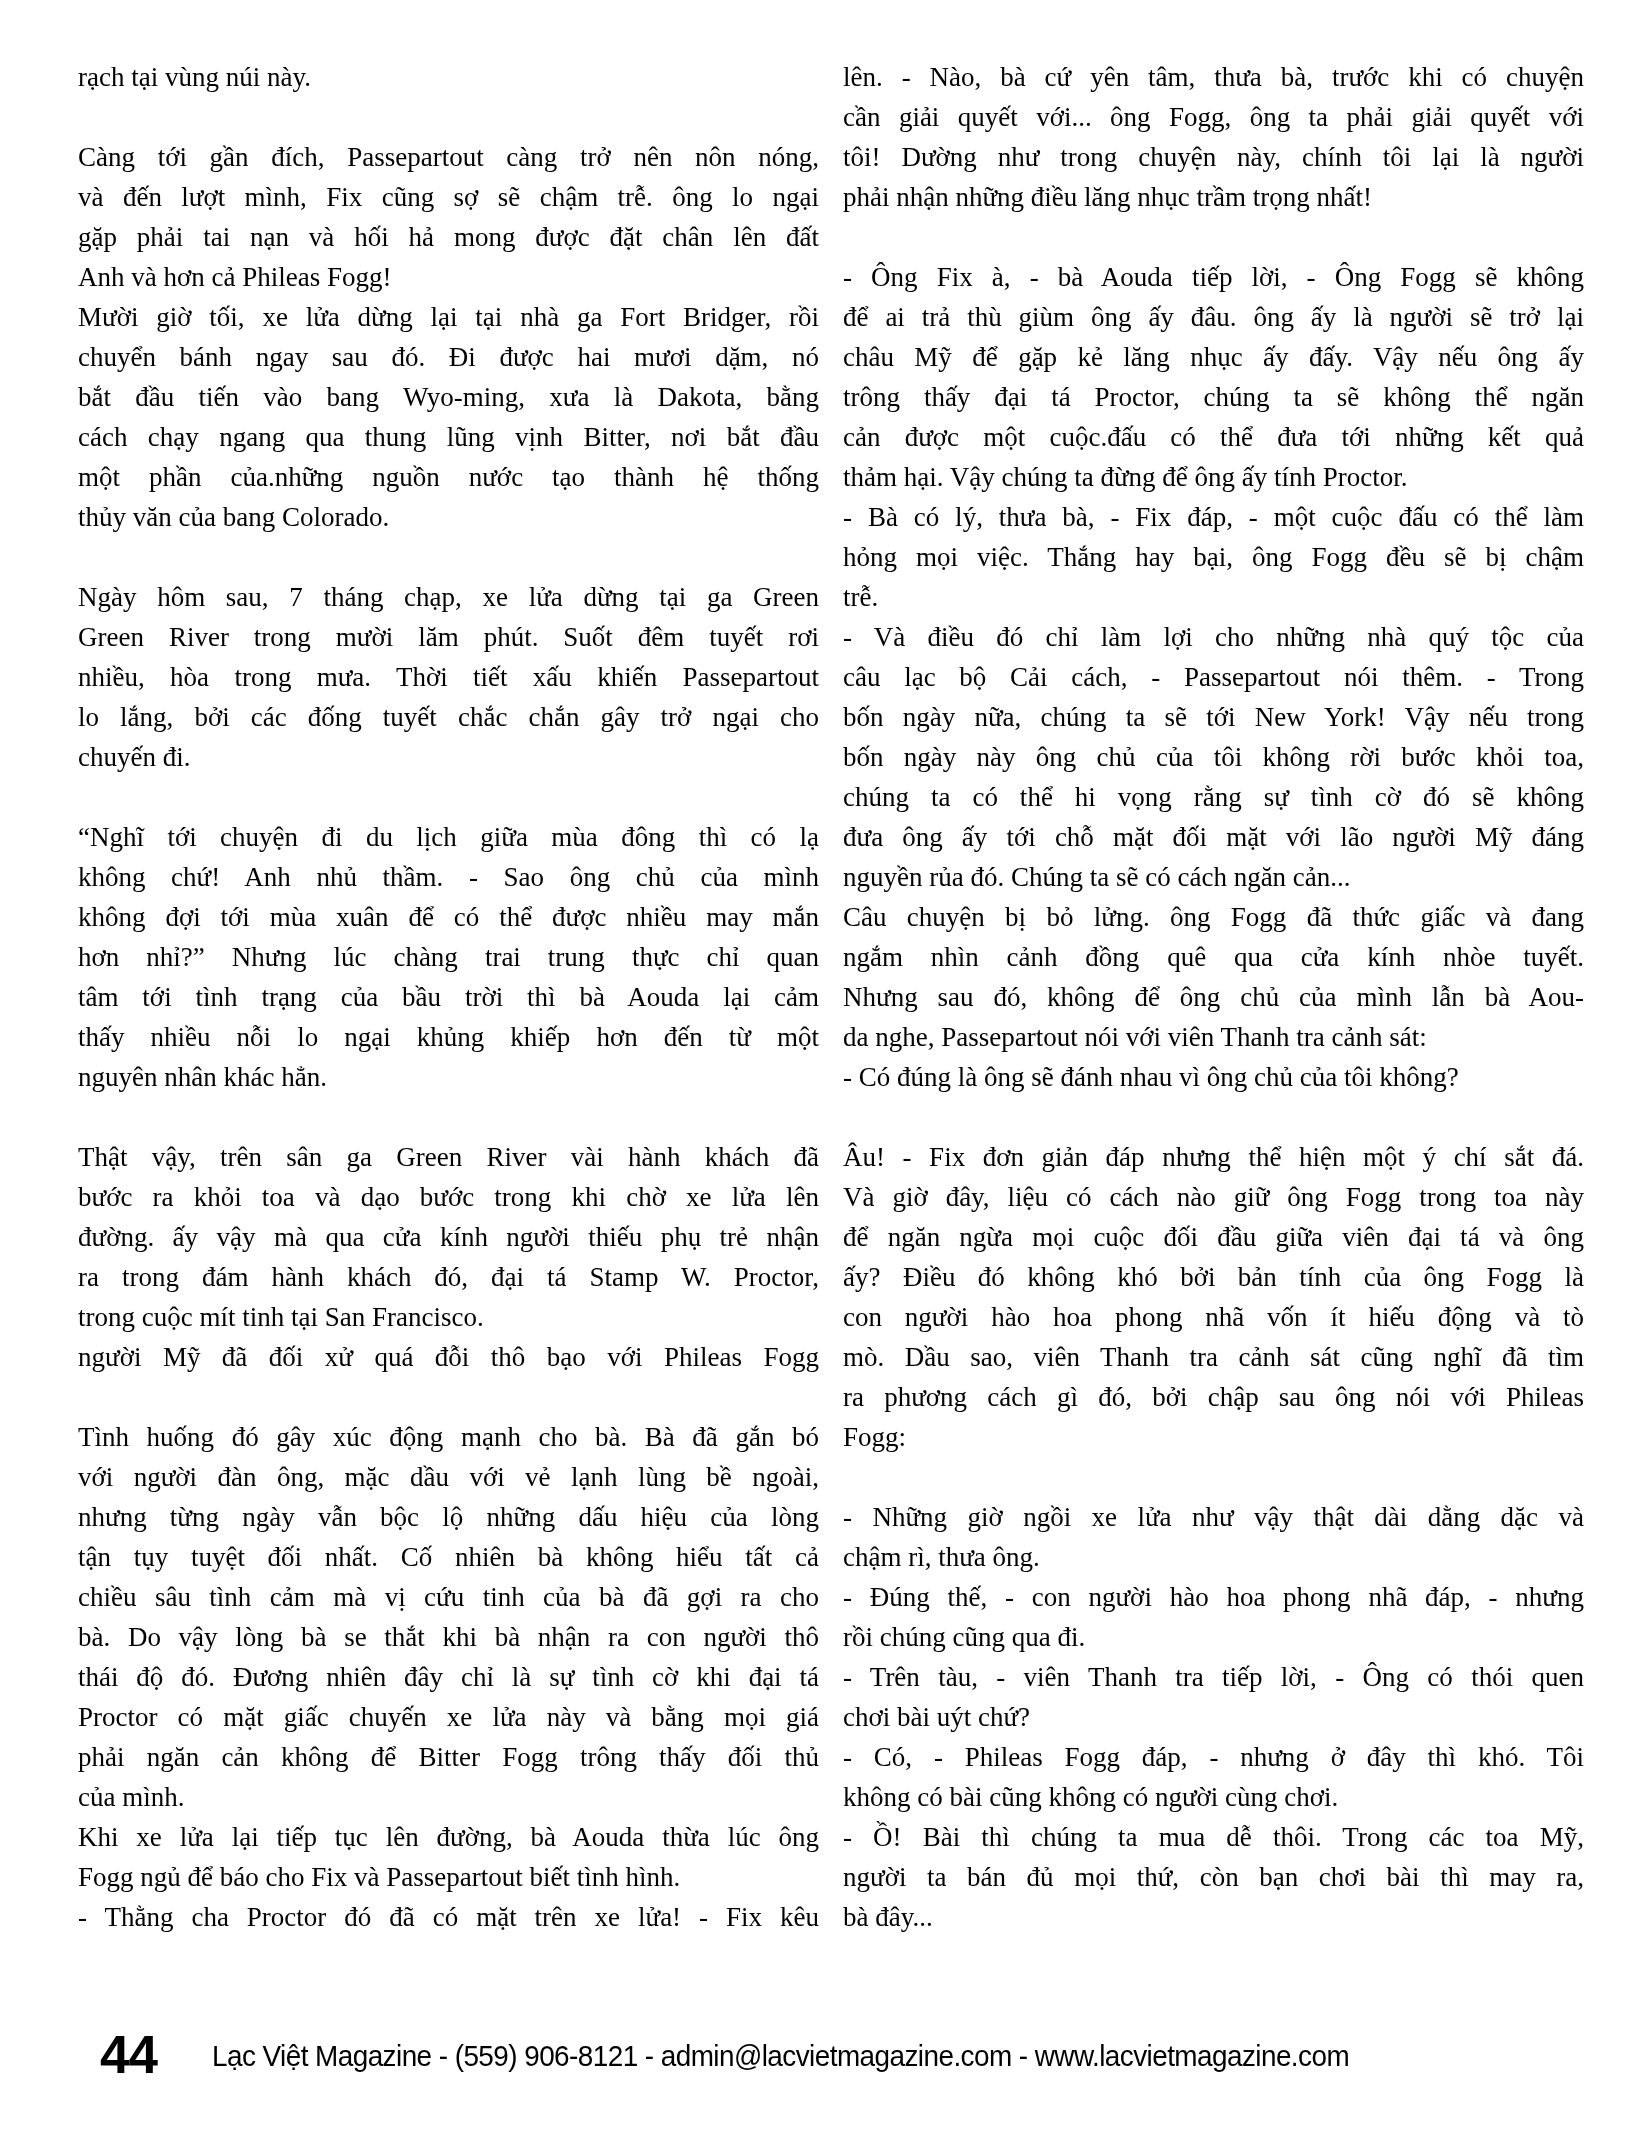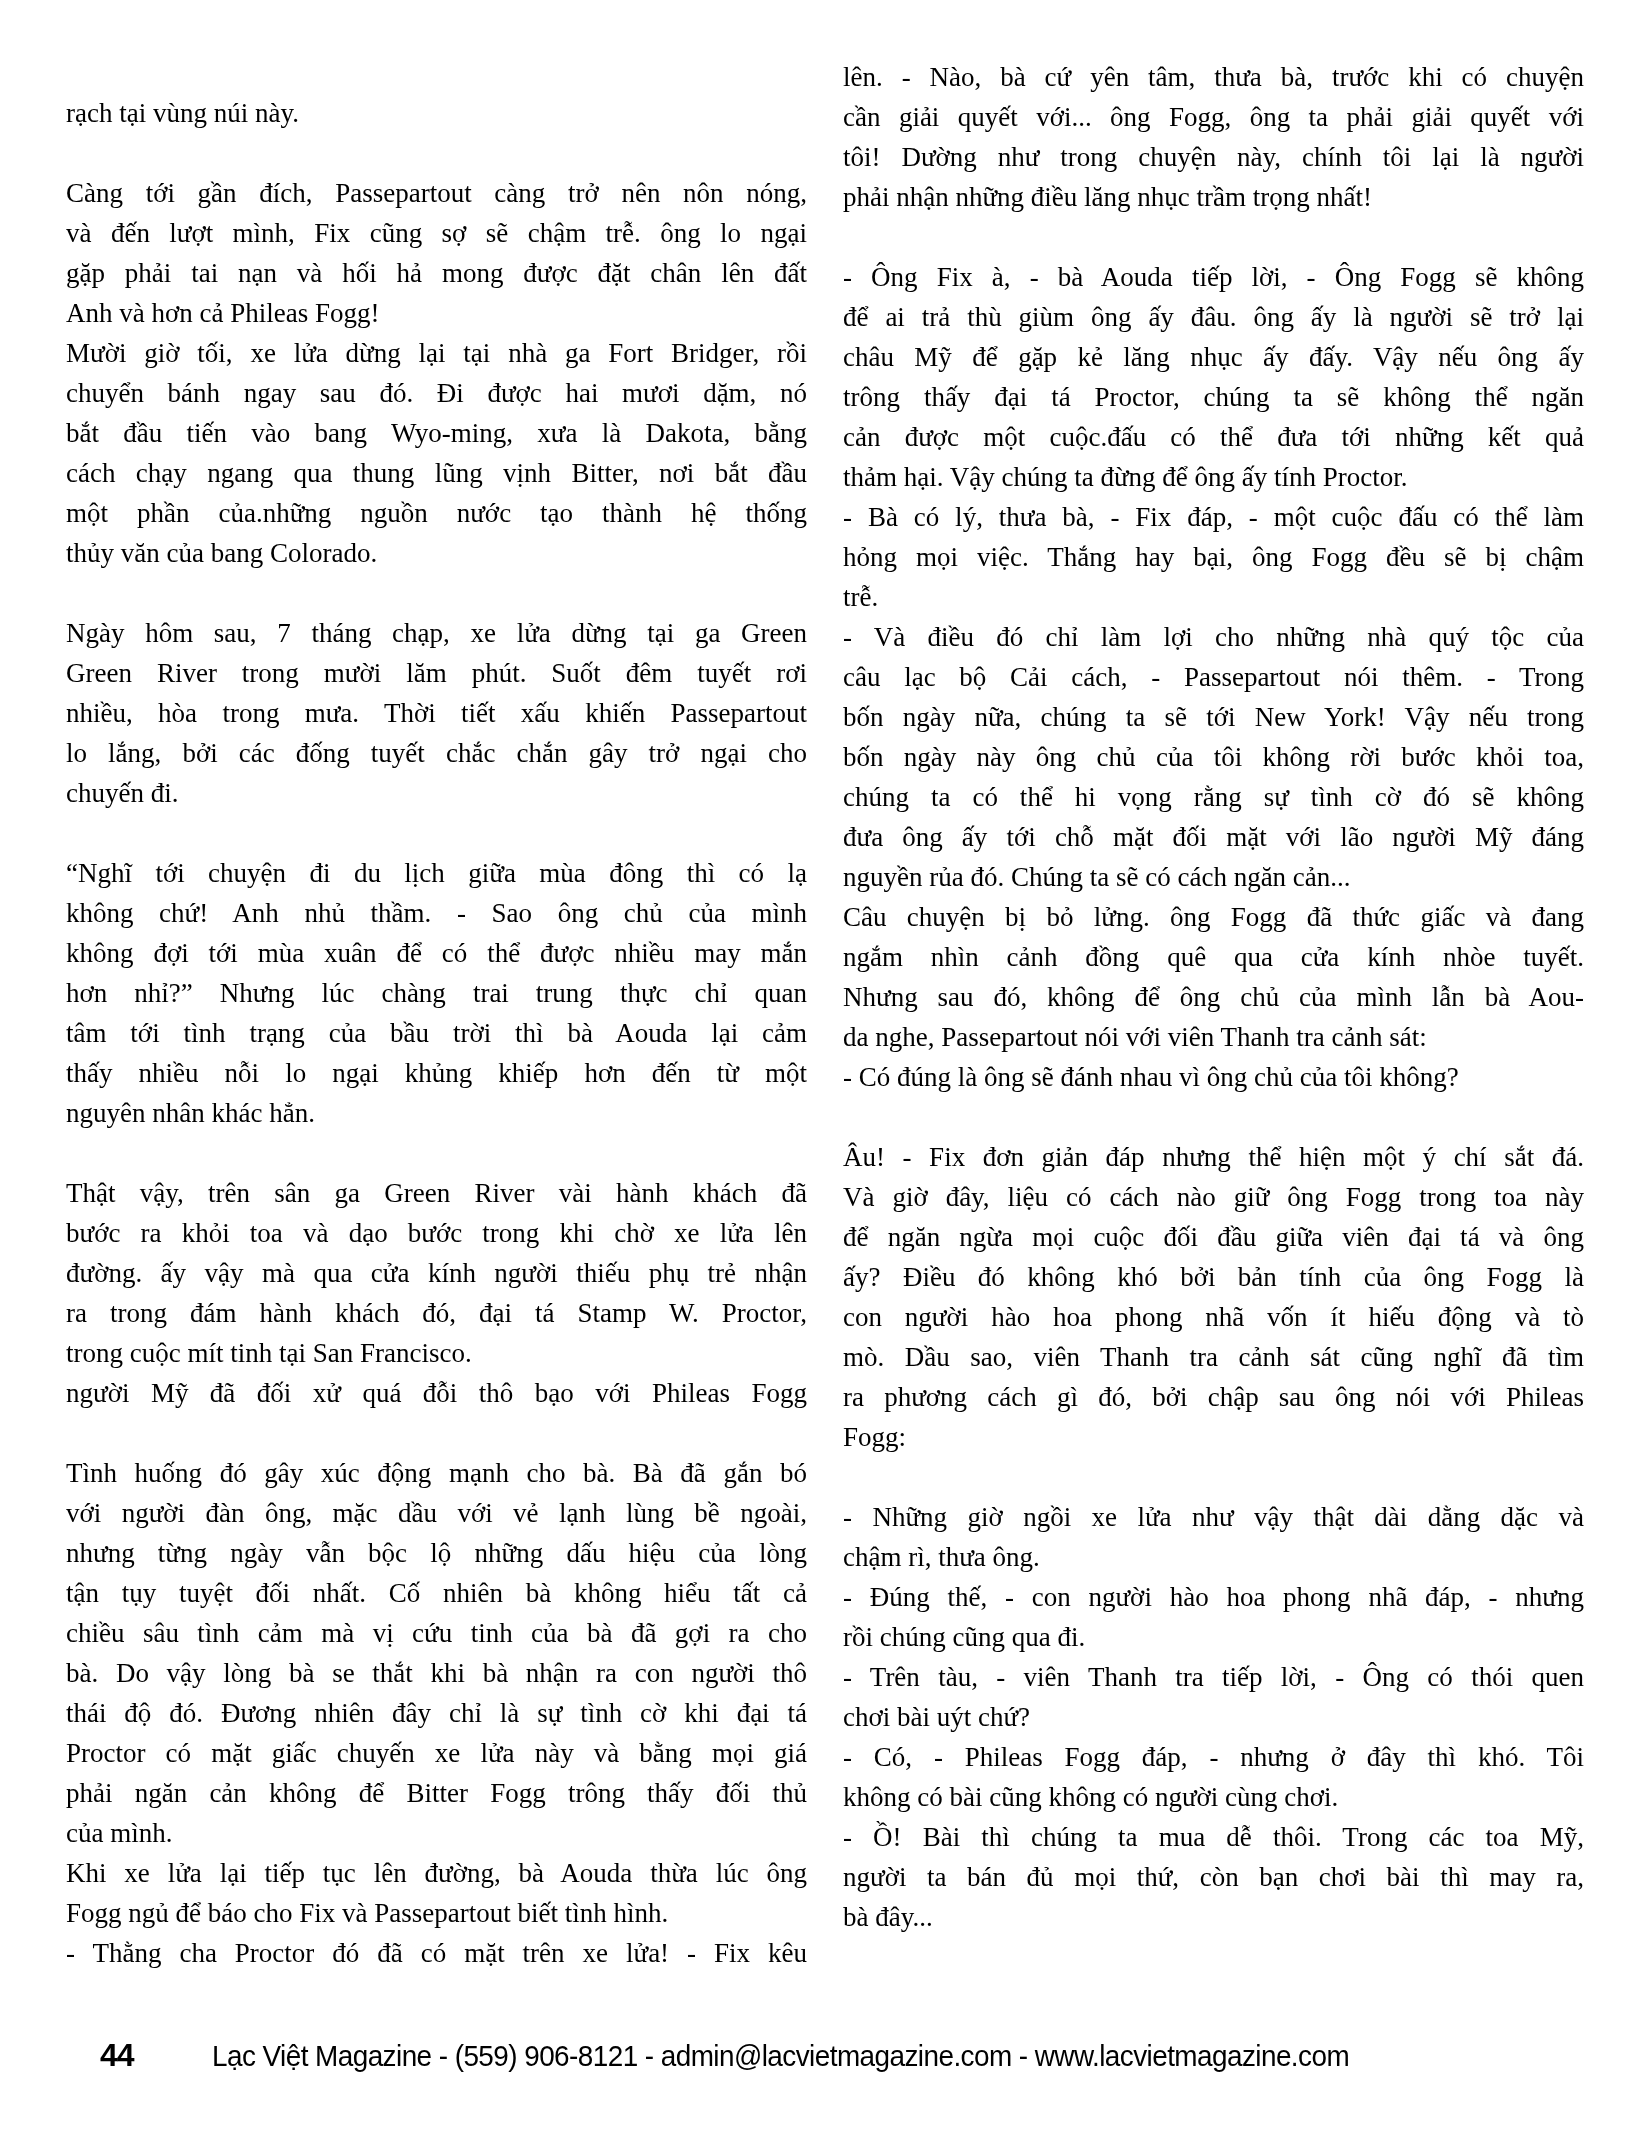--- a/index.html
+++ b/index.html
@@ -11,21 +11,21 @@
     background: #ffffff;
     font-family: "Liberation Serif", serif;
     color: #000000;
     overflow: hidden;
   }
   .col {
     position: absolute;
     top: 57px;
     width: 741px;
   }
-  .col-left  { left: 66px; margin-top: 36px; }
+  .col-left  { left: 78px; }
   .col-right { left: 843px; }
   .line {
     height: 40px;
     line-height: 40px;
     font-size: 27px;
     letter-spacing: 0px;
     text-align: justify;
     text-align-last: justify;
     overflow: hidden;
     white-space: normal;
@@ -42,21 +42,21 @@
     width: 1650px;
     height: 64px;
     display: flex;
     align-items: baseline;
     font-family: "Liberation Sans", sans-serif;
   }
   .page-number {
     position: absolute;
     left: 100px;
     top: 0;
-    font-size: 32px;
+    font-size: 53px;
     font-weight: bold;
     letter-spacing: -1px;
     line-height: 58px;
   }
   .footer-info {
     position: absolute;
     left: 212px;
     top: 8px;
     font-size: 30px;
     line-height: 44px;

